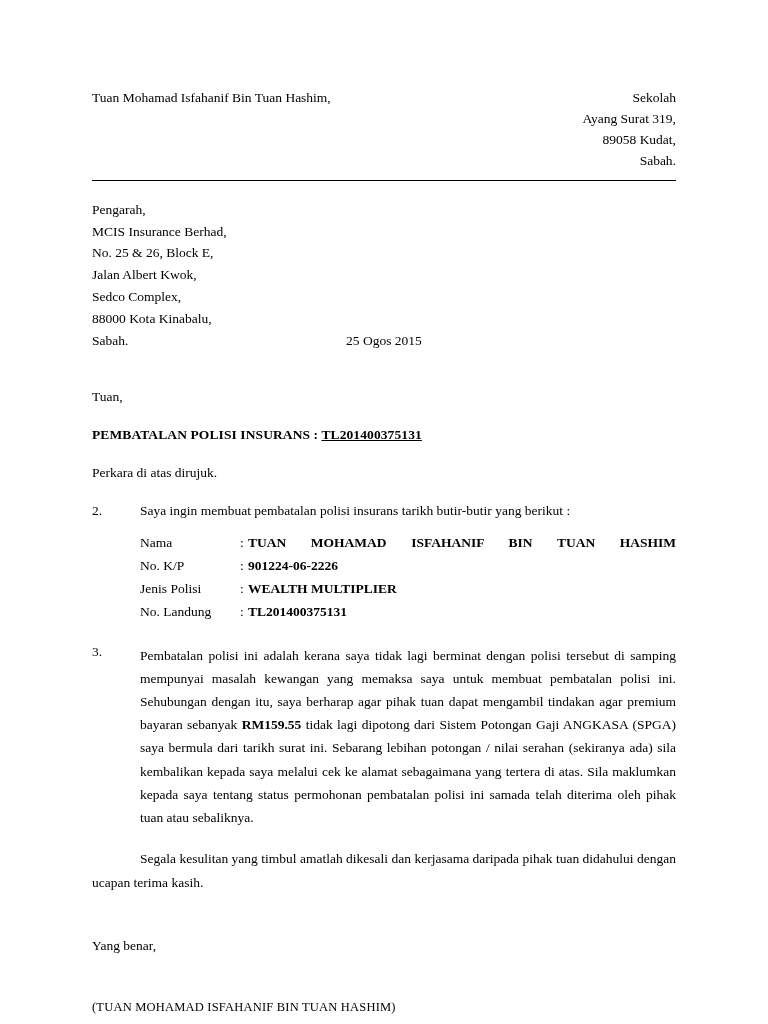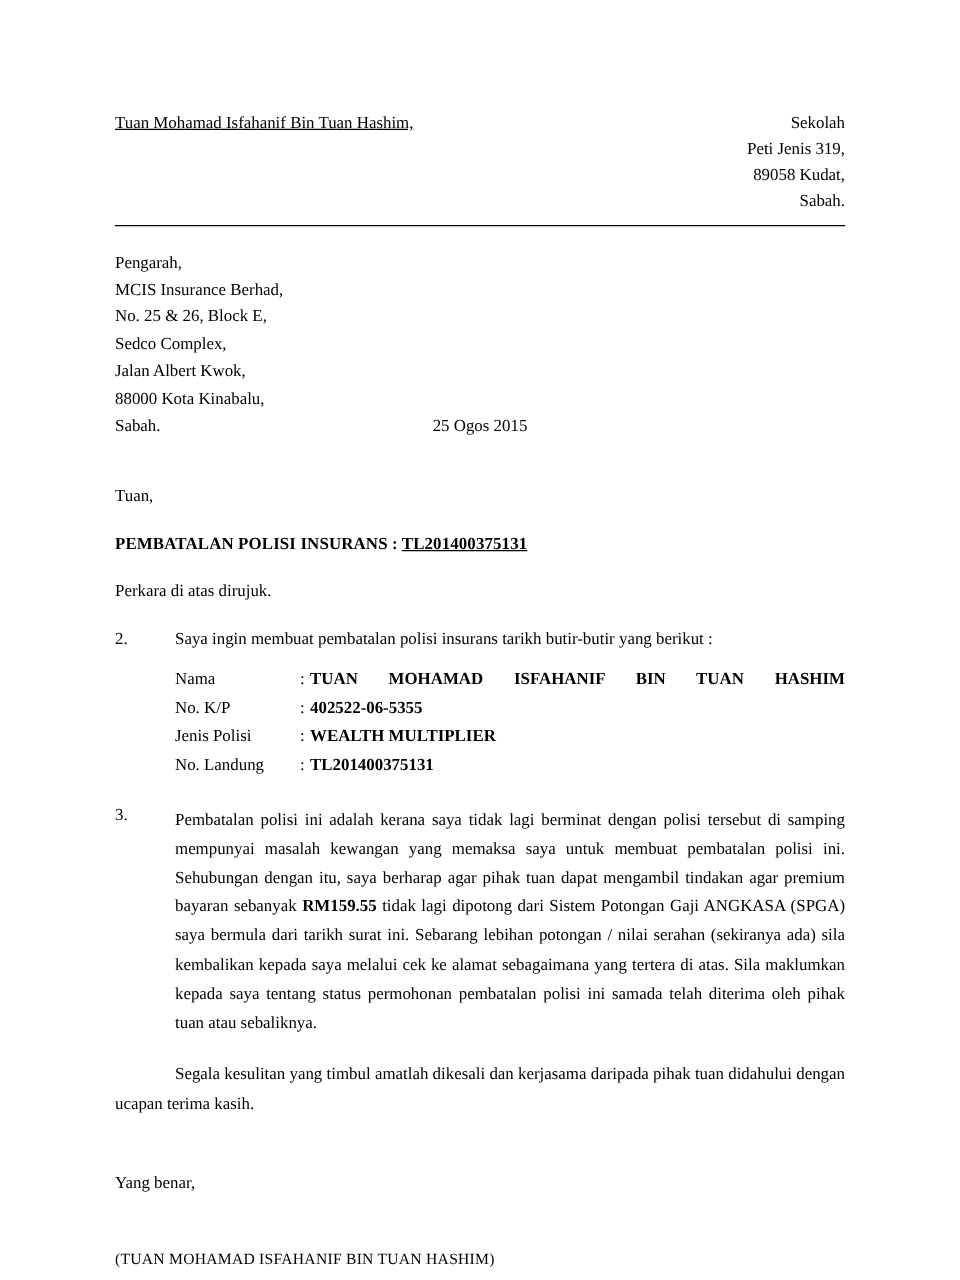--- a/index.html
+++ b/index.html
@@ -24,21 +24,20 @@
     padding: 88px 92px 0 92px;
   }
   .sender-block {
     display: flex;
     justify-content: space-between;
     font-size: 13.5px;
     line-height: 1.55;
   }
   .sender-left {
     text-align: right;
-    text-decoration: underline;
   }
   .sender-right {
     text-align: right;
   }
   .hr-rule {
     border: none;
     border-top: 1.2px solid #000;
     margin: 8px 0 18px 0;
     width: 100%;
   }
@@ -144,34 +143,34 @@
 <body>
 
 <div class="page">
 
   <div class="sender-block">
     <div class="sender-left">
       <div>Tuan Mohamad Isfahanif Bin Tuan Hashim,</div>
     </div>
     <div class="sender-right">
       <div>Sekolah</div>
-      <div>Peti  Jenis  319,</div>
+      <div>Ayang  Surat  319,</div>
       <div>89058 Kudat,</div>
       <div>Sabah.</div>
     </div>
   </div>
 
   <hr class="hr-rule">
 
   <div class="recipient">
     <div>Pengarah,</div>
     <div>MCIS Insurance Berhad,</div>
     <div>No. 25 &amp; 26, Block E,</div>
+    <div>Jalan Albert Kwok,</div>
     <div>Sedco Complex,</div>
-    <div>Jalan Albert Kwok,</div>
     <div>88000 Kota Kinabalu,</div>
     <div>Sabah.</div>
   </div>
 
   <div class="date-line">25 Ogos 2015</div>
 
   <div class="salutation">Tuan,</div>
 
   <div class="subject">
     <span>PEMBATALAN POLISI INSURANS : </span><span class="policy-no">TL201400375131</span>
@@ -186,21 +185,21 @@
 
   <div class="details">
     <div class="detail-row">
       <div class="detail-label">Nama</div>
       <div class="detail-sep">:</div>
       <div class="detail-value justify">TUAN MOHAMAD ISFAHANIF BIN TUAN HASHIM</div>
     </div>
     <div class="detail-row">
       <div class="detail-label">No. K/P</div>
       <div class="detail-sep">:</div>
-      <div class="detail-value">402522-06-5355</div>
+      <div class="detail-value">901224-06-2226</div>
     </div>
     <div class="detail-row">
       <div class="detail-label">Jenis Polisi</div>
       <div class="detail-sep">:</div>
       <div class="detail-value">WEALTH MULTIPLIER</div>
     </div>
     <div class="detail-row">
       <div class="detail-label">No. Landung</div>
       <div class="detail-sep">:</div>
       <div class="detail-value">TL201400375131</div>

